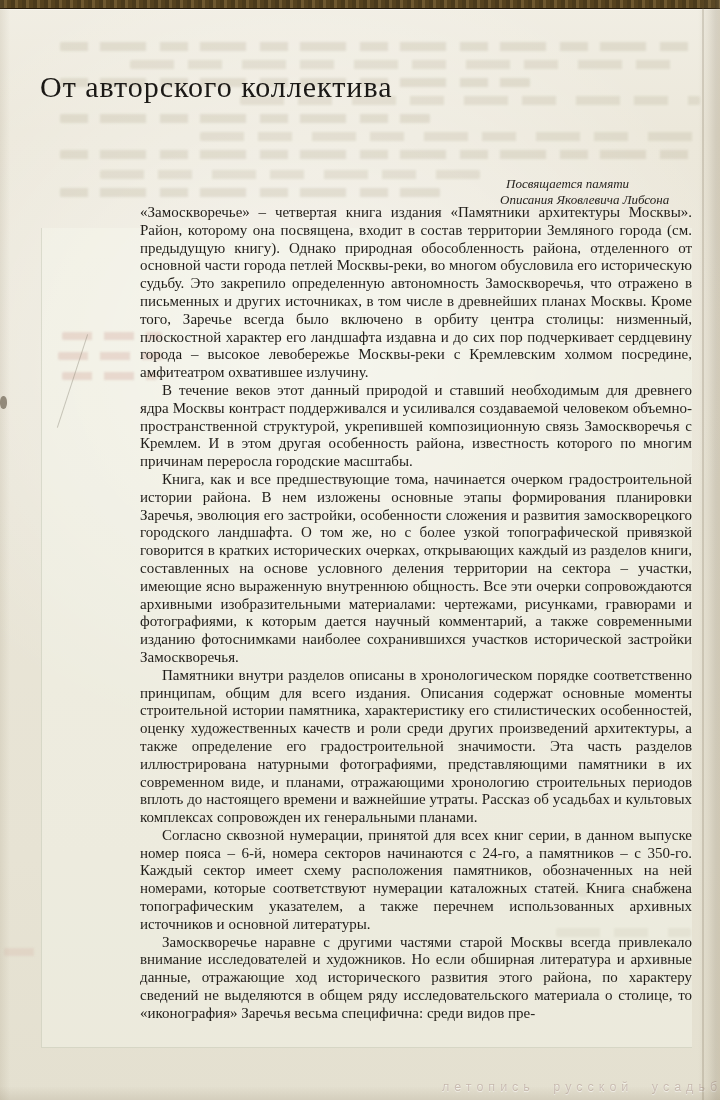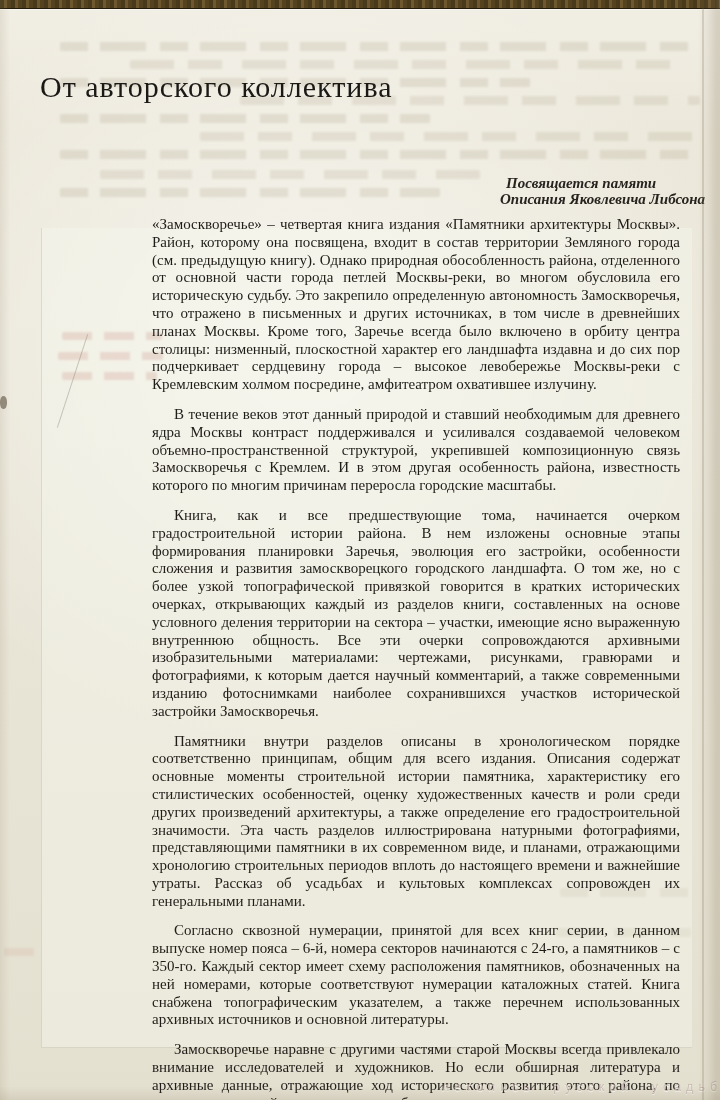--- a/index.html
+++ b/index.html
@@ -40,31 +40,31 @@
     position:absolute;left:0;top:396px;width:7px;height:13px;
     background:rgba(72,60,44,0.55);border-radius:45%;filter:blur(0.5px);
   }
   .title{
     position:absolute;left:40px;top:70px;margin:0;
     font-size:30px;font-weight:normal;letter-spacing:1px;
     color:#1b1916;
   }
   .dedication{
     position:absolute;left:500px;top:176px;
-    font-style:italic;font-weight:bold;
-    font-size:15px;line-height:15.5px;color:#26231f;
+    font-style:italic;font-weight:normal;
+    font-size:13px;line-height:15.5px;color:#26231f;
     white-space:nowrap;
   }
   .dedication .d1{padding-left:6px;}
   .bodytext{
     position:absolute;left:140px;top:204px;width:552px;
     font-size:15px;line-height:17.8px;color:#201d19;
     text-align:justify;
   }
-  .bodytext p{margin:12px;padding:0;}
+  .bodytext p{margin:0;padding:0;}
   .bodytext p.ind{text-indent:22px;}
   .watermark{
     position:absolute;left:442px;top:1080px;width:278px;
     font-family:"Liberation Sans","DejaVu Sans",sans-serif;
     font-size:12.5px;letter-spacing:5px;word-spacing:10px;
     color:rgba(178,158,148,0.60);
     text-shadow:0 1px 1px rgba(255,255,255,0.85);
     filter:blur(0.3px);
     white-space:nowrap;
   }

